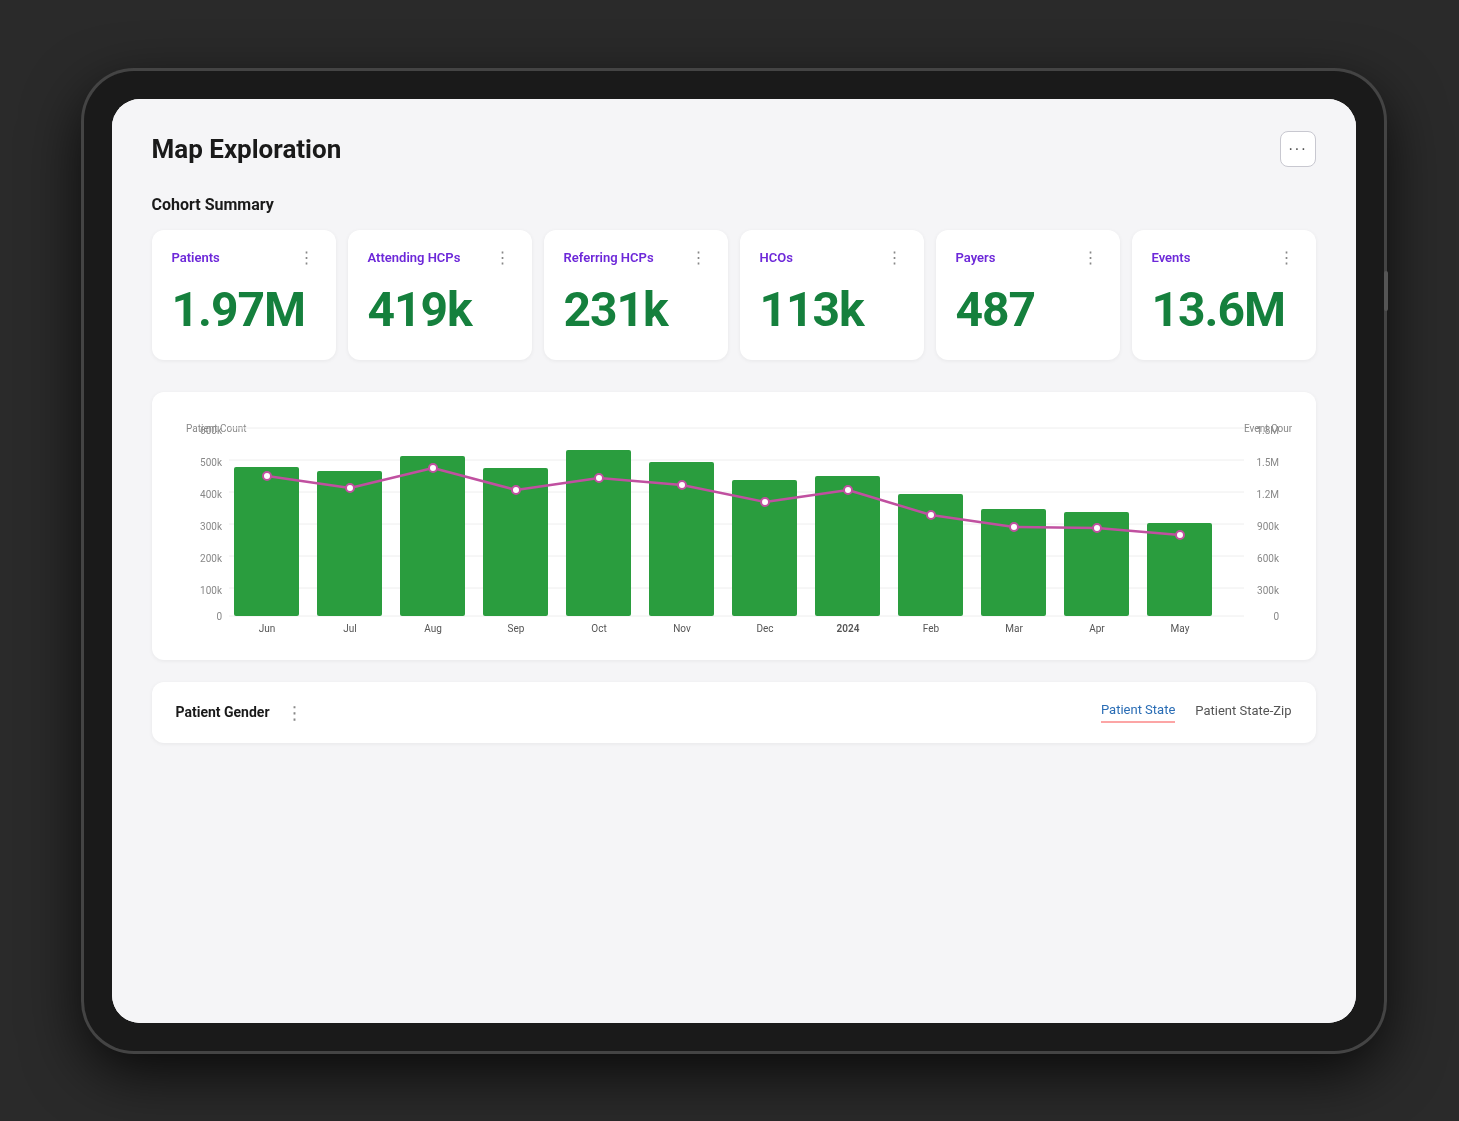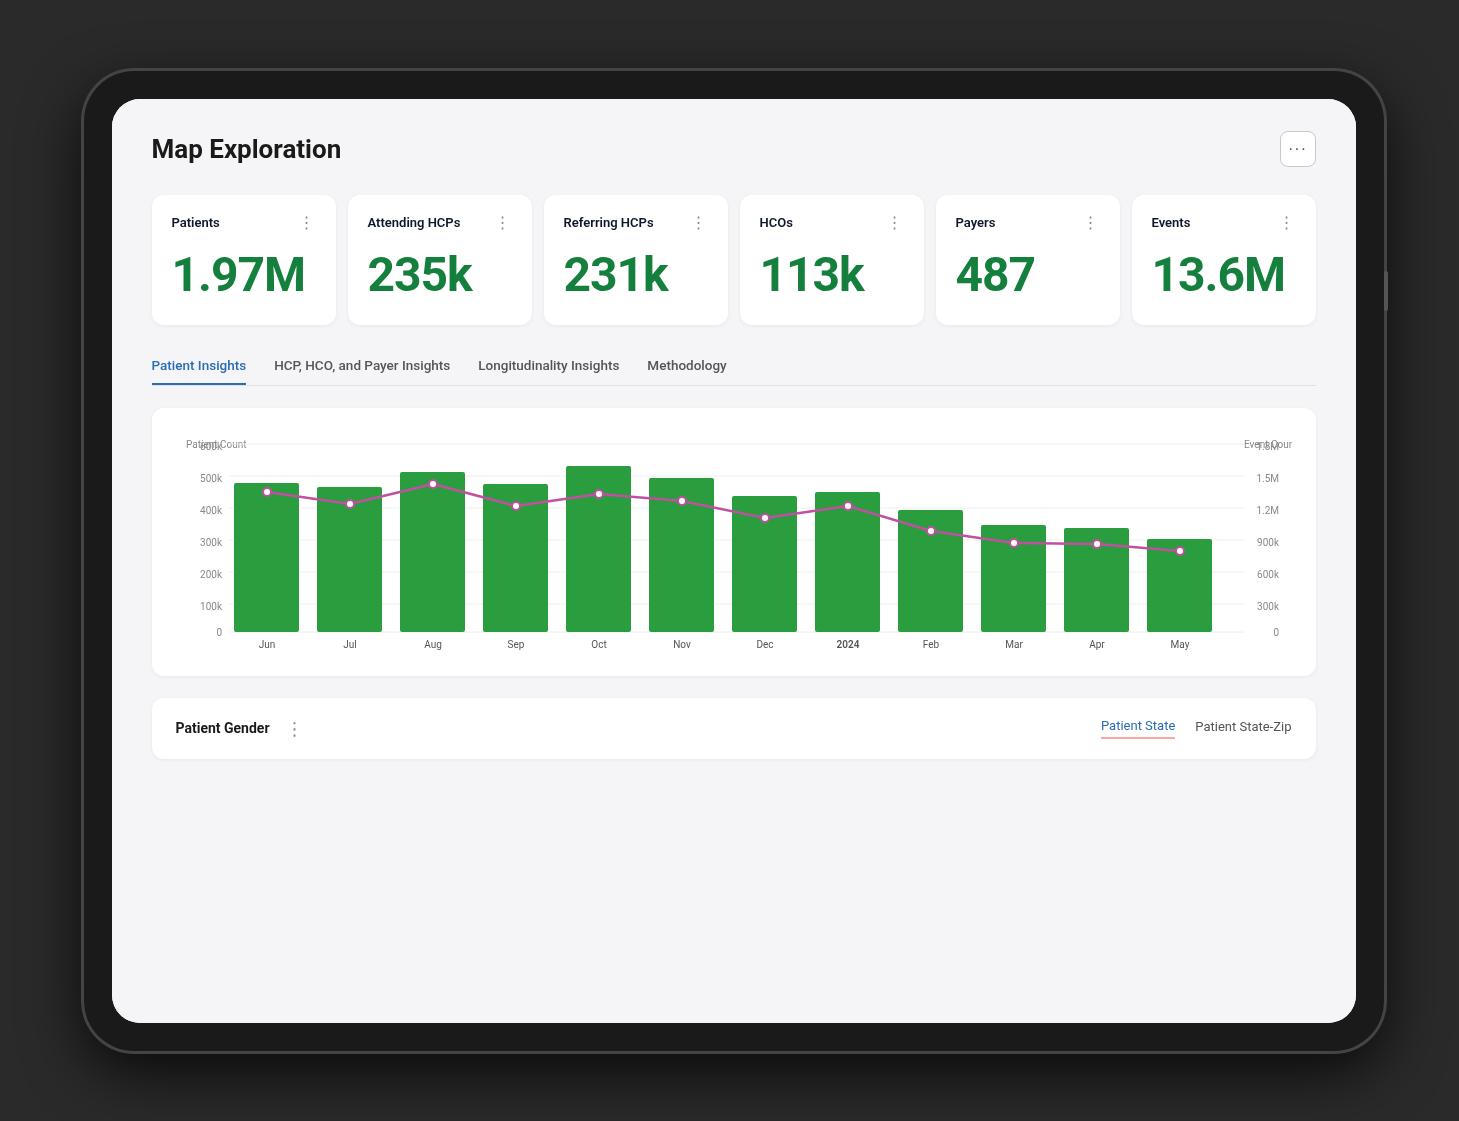--- a/index.html
+++ b/index.html
@@ -81,21 +81,21 @@
     }
     .card-header {
       display: flex;
       justify-content: space-between;
       align-items: center;
       margin-bottom: 14px;
     }
     .card-label {
       font-size: 13px;
       font-weight: 600;
-      color: #0f172a;
+      color: #6d28d9;
     }
     .card-menu {
       font-size: 16px;
       color: #888;
       cursor: pointer;
       letter-spacing: 1px;
     }
     .card-value {
       font-size: 48px;
       font-weight: 700;
@@ -237,35 +237,36 @@
 <div class="tablet-frame">
   <div class="side-button"></div>
   <div class="tablet-screen">
     <div class="app-container">
 
       <div class="header">
         <h1 class="page-title">Map Exploration</h1>
         <button class="menu-btn">···</button>
       </div>
 
+      <div class="section-title">Cohort Summary</div>
       <div class="cohort-cards">
 
       <div class="cohort-card">
     <div class="card-header">
       <span class="card-label">Patients</span>
       <span class="card-menu">⋮</span>
     </div>
     <div class="card-value">1.97M</div>
   </div>
           <div class="cohort-card">
     <div class="card-header">
       <span class="card-label">Attending HCPs</span>
       <span class="card-menu">⋮</span>
     </div>
-    <div class="card-value">235k</div>
+    <div class="card-value">419k</div>
   </div>
           <div class="cohort-card">
     <div class="card-header">
       <span class="card-label">Referring HCPs</span>
       <span class="card-menu">⋮</span>
     </div>
     <div class="card-value">231k</div>
   </div>
           <div class="cohort-card">
     <div class="card-header">
@@ -283,27 +284,20 @@
   </div>
           <div class="cohort-card">
     <div class="card-header">
       <span class="card-label">Events</span>
       <span class="card-menu">⋮</span>
     </div>
     <div class="card-value">13.6M</div>
   </div>
         </div>
 
-      <div class="tabs-row">
-
-      <div class="tab active">Patient Insights</div>
-          <div class="tab">HCP, HCO, and Payer Insights</div>
-          <div class="tab">Longitudinality Insights</div>
-          <div class="tab">Methodology</div>
-        </div>
 
       <div class="chart-section">
 
         <div class="chart-area">
           <svg class="chart-svg" viewBox="0 0 1100 220" id="main-chart">
 
             <text x="38" y="14" font-size="10" fill="#888" text-anchor="end">600k</text>
             <text x="38" y="46" font-size="10" fill="#888" text-anchor="end">500k</text>
             <text x="38" y="78" font-size="10" fill="#888" text-anchor="end">400k</text>
             <text x="38" y="110" font-size="10" fill="#888" text-anchor="end">300k</text>

